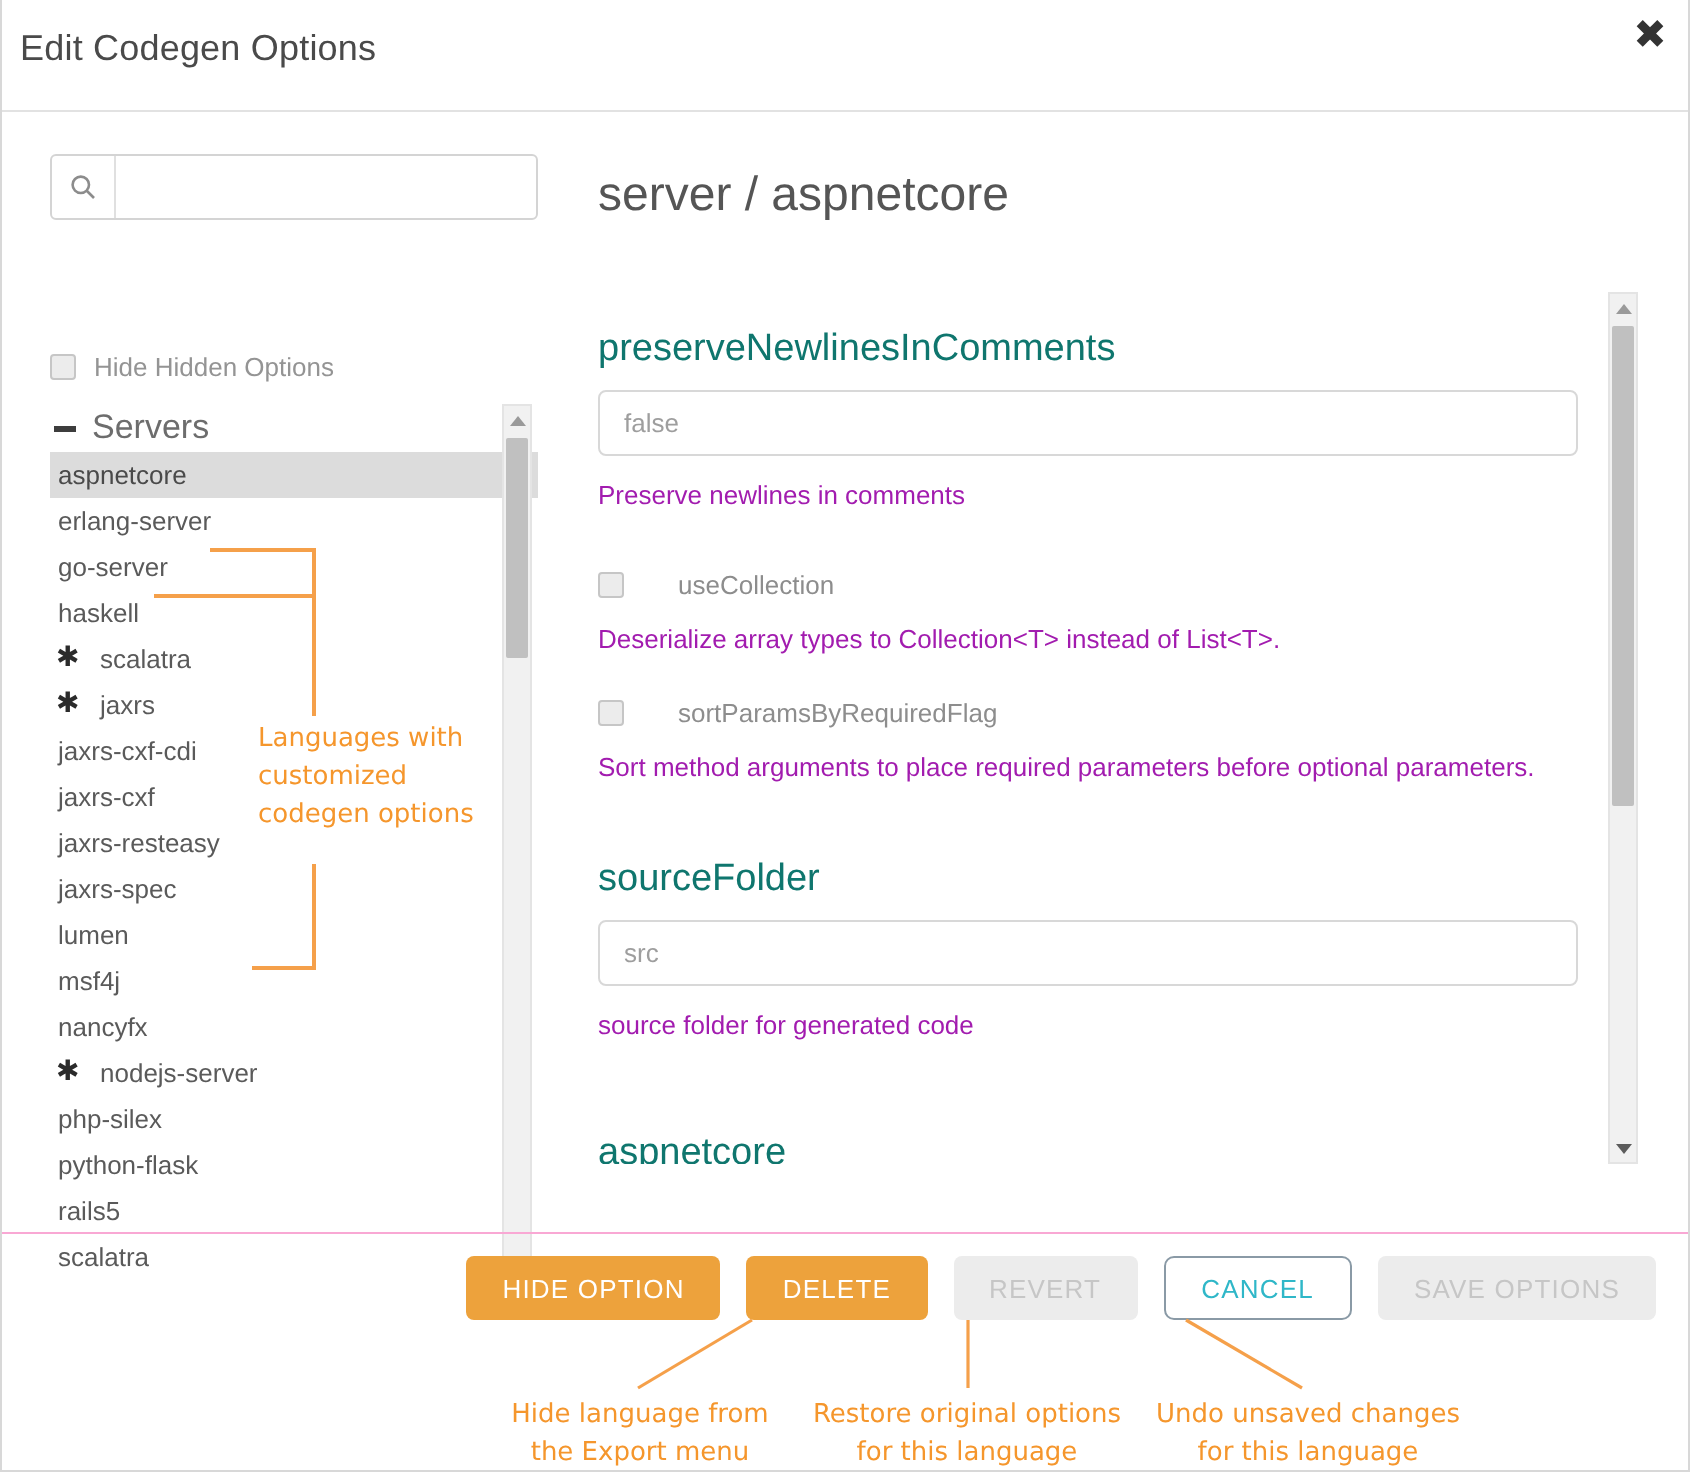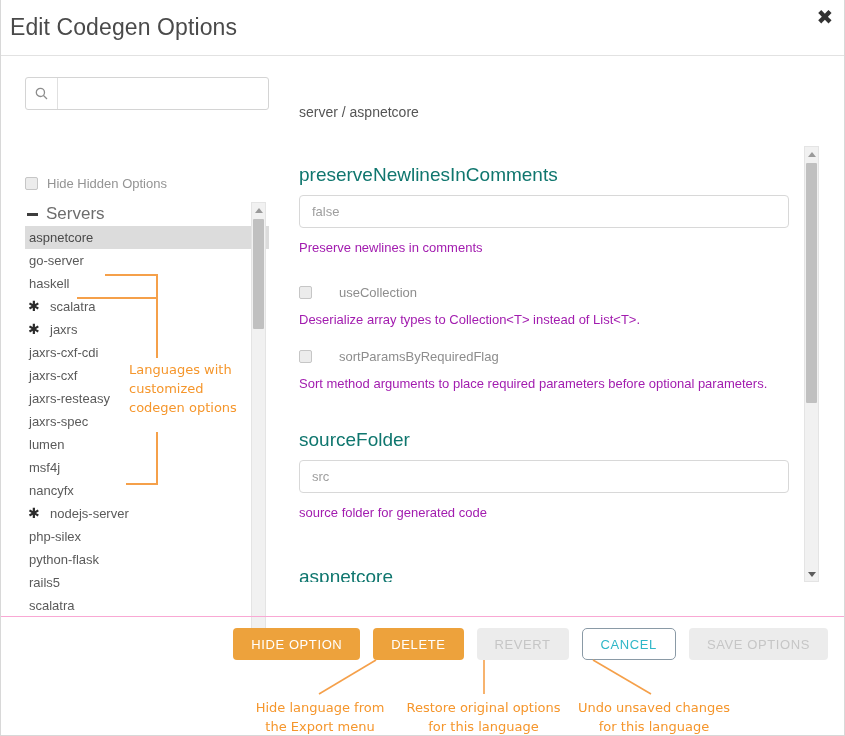--- a/index.html
+++ b/index.html
@@ -21,21 +21,21 @@
 
   
   .dialog-header {
     position: absolute; left: 0; top: 0;
     width: 845px; height: 56px;
     border-bottom: 1px solid #e2e2e2;
     background: #fff;
   }
   .dialog-title {
     position: absolute; left: 9px; top: 14px;
-    font-size: 23px; color: #4a4a4a; font-weight: 400;
+    font-size: 18px; color: #4a4a4a; font-weight: 400;
     letter-spacing: .1px;
   }
   .close-btn {
     position: absolute; right: 9px; top: 6px;
     width: 24px; height: 24px;
     font-size: 20px; line-height: 22px; text-align: center;
     color: #333; font-weight: bold; cursor: pointer;
     font-family: "DejaVu Sans", sans-serif;
   }
 
@@ -116,21 +116,21 @@
   }
   .sb-thumb {
     position: absolute; left: 1px; width: 11px;
     background: #c0c0c0; border-radius: 1px;
   }
 
   
   .right-panel { position: absolute; left: 282px; top: 56px; width: 563px; height: 560px; }
   .breadcrumb {
     position: absolute; left: 16px; top: 28px;
-    font-size: 14px; color: #555; margin-top: 20px;
+    font-size: 24px; color: #555;
   }
   .form-area {
     position: absolute; left: 16px; top: 88px;
     width: 530px; height: 438px; overflow: hidden;
   }
   .field-label { font-size: 19px; color: #0f766e; margin-bottom: 9px; margin-top: 20px; }
   .field-input {
     width: 490px; height: 33px;
     border: 1px solid #d8d8d8; border-radius: 4px;
     background: #fff; font-family: "Liberation Sans", sans-serif;
@@ -204,20 +204,21 @@
       <span class="hide-hidden-label">Hide Hidden Options</span>
     </div>
 
     <div class="list-area">
       <div class="group-header">
         <span class="minus-icon"></span>
         <span class="group-title">Servers</span>
       </div>
       <div id="lang-list-container">
           <div class="lang-item selected"><span>aspnetcore</span></div>
+          <div class="lang-item"><span>erlang-server</span></div>
           <div class="lang-item"><span>go-server</span></div>
           <div class="lang-item"><span>haskell</span></div>
           <div class="lang-item starred"><span class="star">✱</span><span>scalatra</span></div>
           <div class="lang-item starred"><span class="star">✱</span><span>jaxrs</span></div>
           <div class="lang-item"><span>jaxrs-cxf-cdi</span></div>
           <div class="lang-item"><span>jaxrs-cxf</span></div>
           <div class="lang-item"><span>jaxrs-resteasy</span></div>
           <div class="lang-item"><span>jaxrs-spec</span></div>
           <div class="lang-item"><span>lumen</span></div>
           <div class="lang-item"><span>msf4j</span></div>

